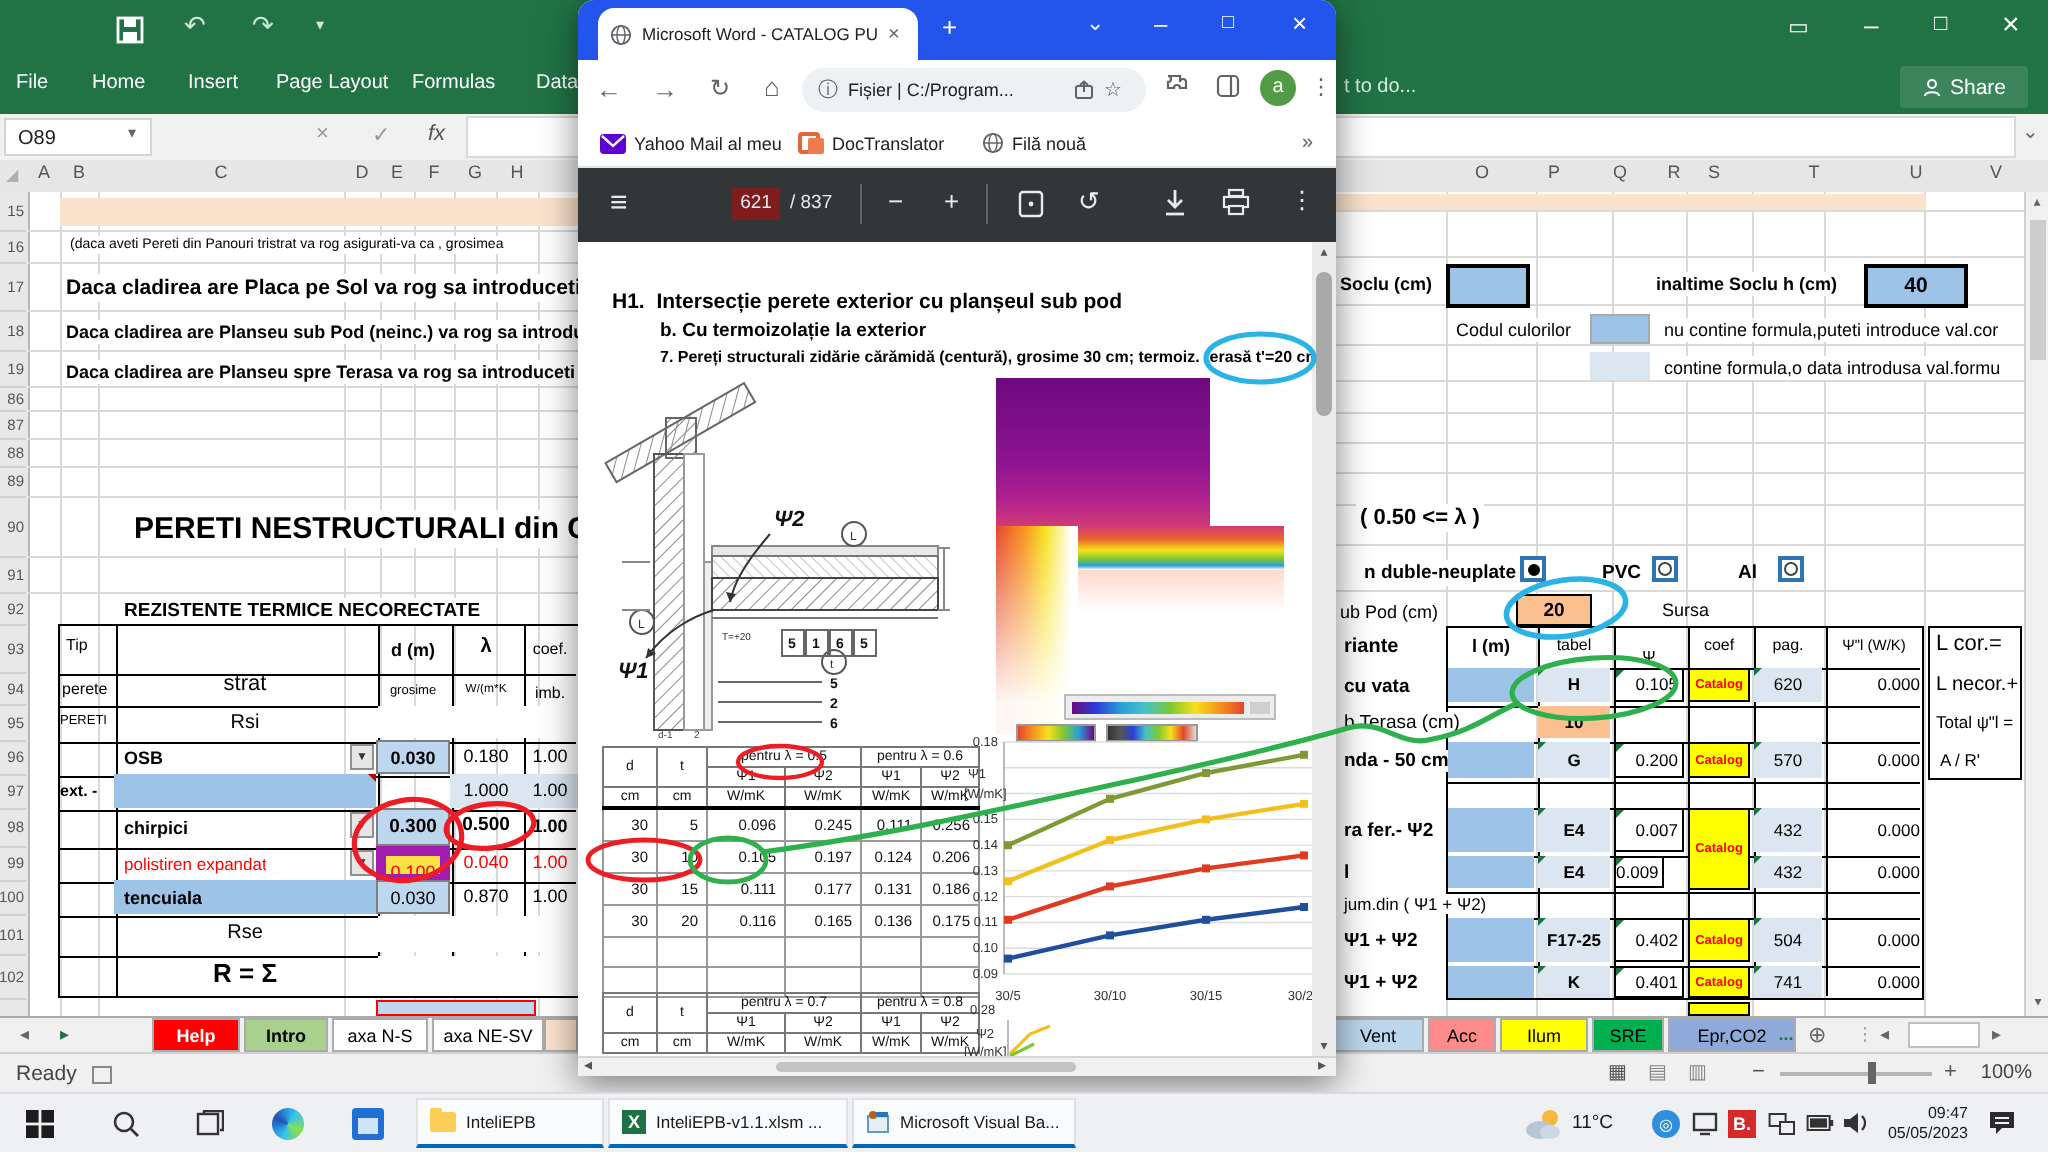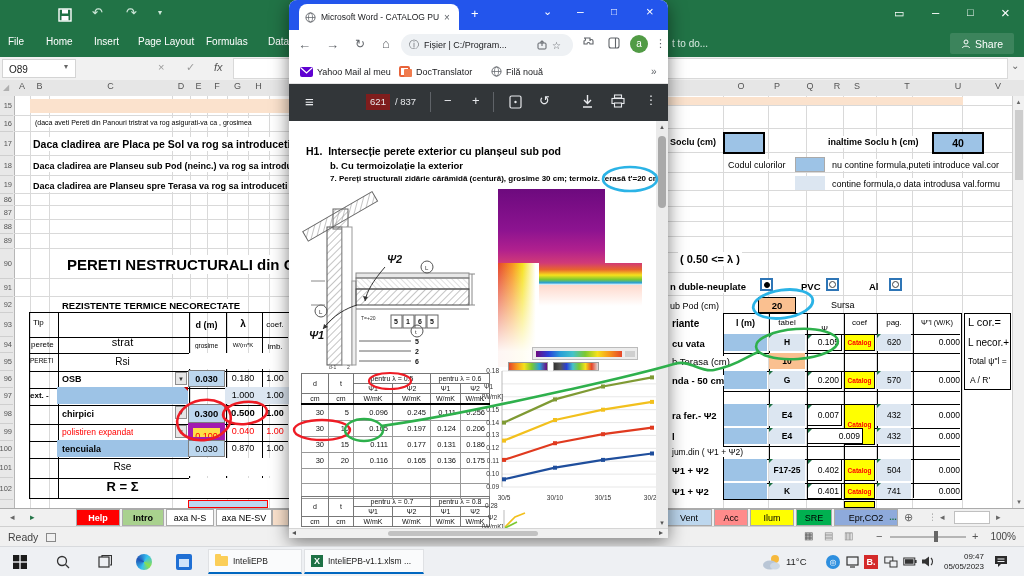--- a/index.html
+++ b/index.html
@@ -255,21 +255,21 @@
       <div class="cell c b" style="left:264px;top:36px;width:52px;height:22px;background:#9dc3e6;border:2px solid #000;font-size:10.5px;line-height:19px;">40</div>
 
       <div class="cell nw" style="left:58px;top:63px;font-size:9px;background:#fff;padding:1px 2px;">Codul culorilor</div>
       <div class="cell" style="left:127px;top:61px;width:30px;height:15px;background:#9dc3e6;border:1px solid #aaa;"></div>
       <div class="cell nw" style="left:162px;top:63px;font-size:9px;background:#fff;padding:1px 2px;">nu contine formula,puteti introduce val.cor</div>
       <div class="cell" style="left:127px;top:80px;width:30px;height:14px;background:#dce6f1;"></div>
       <div class="cell nw" style="left:162px;top:82px;font-size:9px;background:#fff;padding:1px 2px;">contine formula,o data introdusa val.formu</div>
 
       <div class="cell b nw" style="left:10px;top:156px;font-size:11px;background:#fff;padding:1px 2px;">( 0.50 &lt;= λ )</div>
 
-      <div class="cell b nw" style="left:0;top:184px;font-size:9.5px;background:#fff;padding:1px 2px;">n duble-neuplate</div>
+      <div class="cell b nw" style="left:12px;top:184px;font-size:9.5px;background:#fff;padding:1px 2px;">n duble-neuplate</div>
       <div class="radio sel" style="left:92px;top:182px;">
           <span class="ring"></span>
         </div>
       <div class="cell b" style="left:133px;top:185px;font-size:9.5px;">PVC</div>
       <div class="radio" style="left:158px;top:182px;">
           <span class="ring"></span>
         </div>
       <div class="cell b" style="left:201px;top:185px;font-size:9.5px;">Al</div>
       <div class="radio" style="left:221px;top:182px;">
           <span class="ring"></span>
@@ -327,21 +327,21 @@
           <div style="position:absolute;left:2px;top:314px;font-size:9.5px;font-weight:bold;background:#fff;padding:0 2px;white-space:nowrap;">ra fer.- Ψ2</div>
           <div style="position:absolute;left:56px;top:308px;width:43px;height:22px;background:#9dc3e6;"></div>
           <div style="position:absolute;left:101px;top:308px;width:36px;height:22px;background:#dce6f1;font-weight:bold;font-size:8.5px;text-align:center;line-height:22px;"><div class="gc"></div>E4</div>
           <div style="position:absolute;left:139px;top:308px;width:35px;height:22px;background:#fff;border:1px solid #000;box-sizing:border-box;font-size:8.5px;text-align:right;padding-right:2px;line-height:20px;"><div class="gc"></div>0.007</div>
           <div style="position:absolute;left:176px;top:308px;width:31px;height:41px;background:#ffff00;border:1px solid #000;box-sizing:border-box;color:#ff0000;font-weight:bold;font-size:6.5px;text-align:center;display:flex;align-items:center;justify-content:center;">Catalog</div>
           <div style="position:absolute;left:209px;top:308px;width:34px;height:22px;background:#dce6f1;font-size:8.5px;text-align:center;line-height:22px;"><div class="gc"></div>432</div>
           <div style="position:absolute;left:245px;top:308px;width:47px;height:22px;font-size:8.5px;text-align:right;padding-right:3px;line-height:22px;">0.000</div>
           <div style="position:absolute;left:2px;top:335px;font-size:9.5px;font-weight:bold;background:#fff;padding:0 2px;white-space:nowrap;">l</div>
           <div style="position:absolute;left:56px;top:332px;width:43px;height:16px;background:#9dc3e6;"></div>
           <div style="position:absolute;left:101px;top:332px;width:36px;height:16px;background:#dce6f1;font-weight:bold;font-size:8.5px;text-align:center;line-height:16px;"><div class="gc"></div>E4</div>
-          <div style="position:absolute;left:139px;top:332px;width:56px;height:16px;background:#fff;border:1px solid #000;box-sizing:border-box;font-size:8.5px;text-align:right;padding-right:2px;line-height:14px;"><div class="gc"></div>0.009</div>
+          <div style="position:absolute;left:139px;top:332px;width:25px;height:16px;background:#fff;border:1px solid #000;box-sizing:border-box;font-size:8.5px;text-align:right;padding-right:2px;line-height:14px;"><div class="gc"></div>0.009</div>
           <div style="position:absolute;left:209px;top:332px;width:34px;height:16px;background:#dce6f1;font-size:8.5px;text-align:center;line-height:16px;"><div class="gc"></div>432</div>
           <div style="position:absolute;left:245px;top:332px;width:47px;height:16px;font-size:8.5px;text-align:right;padding-right:3px;line-height:16px;">0.000</div>
           <div style="position:absolute;left:2px;top:350.5px;font-size:8.5px;background:#fff;padding:0 2px;white-space:nowrap;">jum.din ( Ψ1 + Ψ2)</div>
           <div style="position:absolute;left:2px;top:369px;font-size:9.5px;font-weight:bold;background:#fff;padding:0 2px;white-space:nowrap;">Ψ1 + Ψ2</div>
           <div style="position:absolute;left:56px;top:363px;width:43px;height:22px;background:#9dc3e6;"></div>
           <div style="position:absolute;left:101px;top:363px;width:36px;height:22px;background:#dce6f1;font-weight:bold;font-size:8.5px;text-align:center;line-height:22px;"><div class="gc"></div>F17-25</div>
           <div style="position:absolute;left:139px;top:363px;width:35px;height:22px;background:#fff;border:1px solid #000;box-sizing:border-box;font-size:8.5px;text-align:right;padding-right:2px;line-height:20px;"><div class="gc"></div>0.402</div>
           <div style="position:absolute;left:176px;top:363px;width:31px;height:22px;background:#ffff00;border:1px solid #000;box-sizing:border-box;color:#ff0000;font-weight:bold;font-size:6.5px;text-align:center;display:flex;align-items:center;justify-content:center;">Catalog</div>
           <div style="position:absolute;left:209px;top:363px;width:34px;height:22px;background:#dce6f1;font-size:8.5px;text-align:center;line-height:22px;"><div class="gc"></div>504</div>
           <div style="position:absolute;left:245px;top:363px;width:47px;height:22px;font-size:8.5px;text-align:right;padding-right:3px;line-height:22px;">0.000</div>
@@ -741,20 +741,28 @@
     <div class="tbtn" style="left:208px;width:94px;">
       <span style="display:inline-block;width:13px;height:10px;background:#fbce58;border-radius:1px;position:relative;">
           <span style="position:absolute;left:0;top:-2px;width:6px;height:3px;background:#fbce58;border-radius:1px 1px 0 0;"></span>
         </span>
       <span>InteliEPB</span>
     </div>
     <div class="tbtn" style="left:304px;width:120px;">
       <span style="display:inline-block;width:12px;height:12px;background:#1e7145;color:#fff;font-size:9px;font-weight:bold;text-align:center;line-height:12px;">X</span>
       <span>InteliEPB-v1.1.xlsm ...</span>
     </div>
+    <div class="tbtn" style="left:426px;width:112px;">
+      <svg width="12" height="12" viewBox="0 0 12 12">
+          <rect x="1" y="3" width="10" height="8" fill="#e8eef7" stroke="#5b9bd5"></rect>
+          <circle cx="3.5" cy="2.5" r="2" fill="#c55a11"></circle>
+          <rect x="5" y="1" width="6" height="2.6" fill="#2e75b6"></rect>
+        </svg>
+      <span>Microsoft Visual Ba...</span>
+    </div>
     <svg class="a" style="left:762px;top:7px" width="20" height="16" viewBox="0 0 20 16">
         <circle cx="13" cy="5" r="4" fill="#f6b93d"></circle>
         <ellipse cx="8" cy="11" rx="7" ry="4.5" fill="#b9c6d6"></ellipse>
         <ellipse cx="13" cy="12" rx="5" ry="3.5" fill="#cdd8e4"></ellipse>
       </svg>
     <span class="a" style="left:786px;top:9px;font-size:9.5px;color:#1b1b1b;">11°C</span>
     <div class="a trayico" style="left:826px;top:8px;width:14px;height:14px;border-radius:50%;background:#2e8fdf;color:#fff;font-size:8px;">◎</div>
     <svg class="a" style="left:846px;top:9px" width="13" height="12" viewBox="0 0 13 12">
         <rect x="1" y="1" width="11" height="8" fill="none" stroke="#333" stroke-width="1.2"></rect>
         <line x1="4" y1="11" x2="9" y2="11" stroke="#333" stroke-width="1.2"></line>

